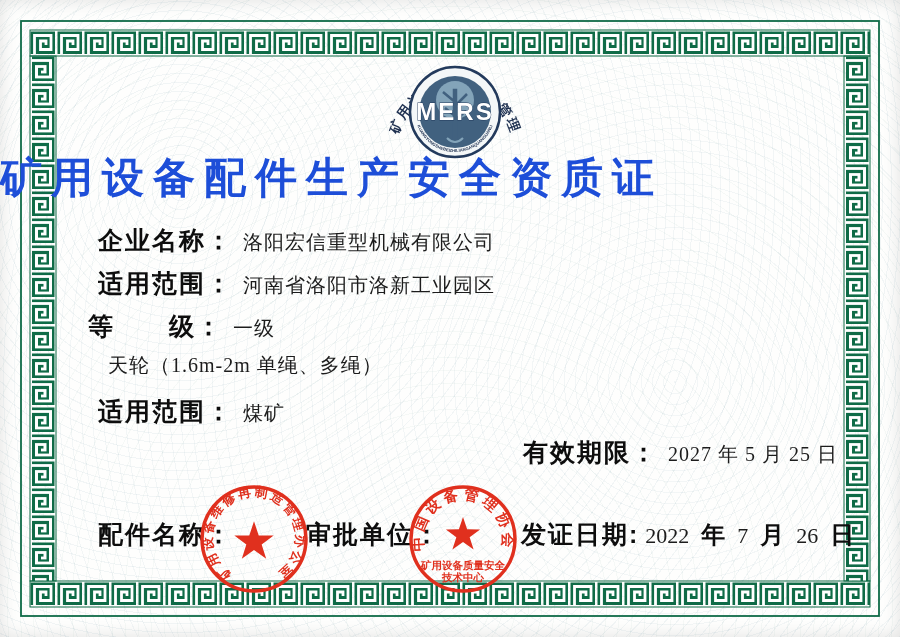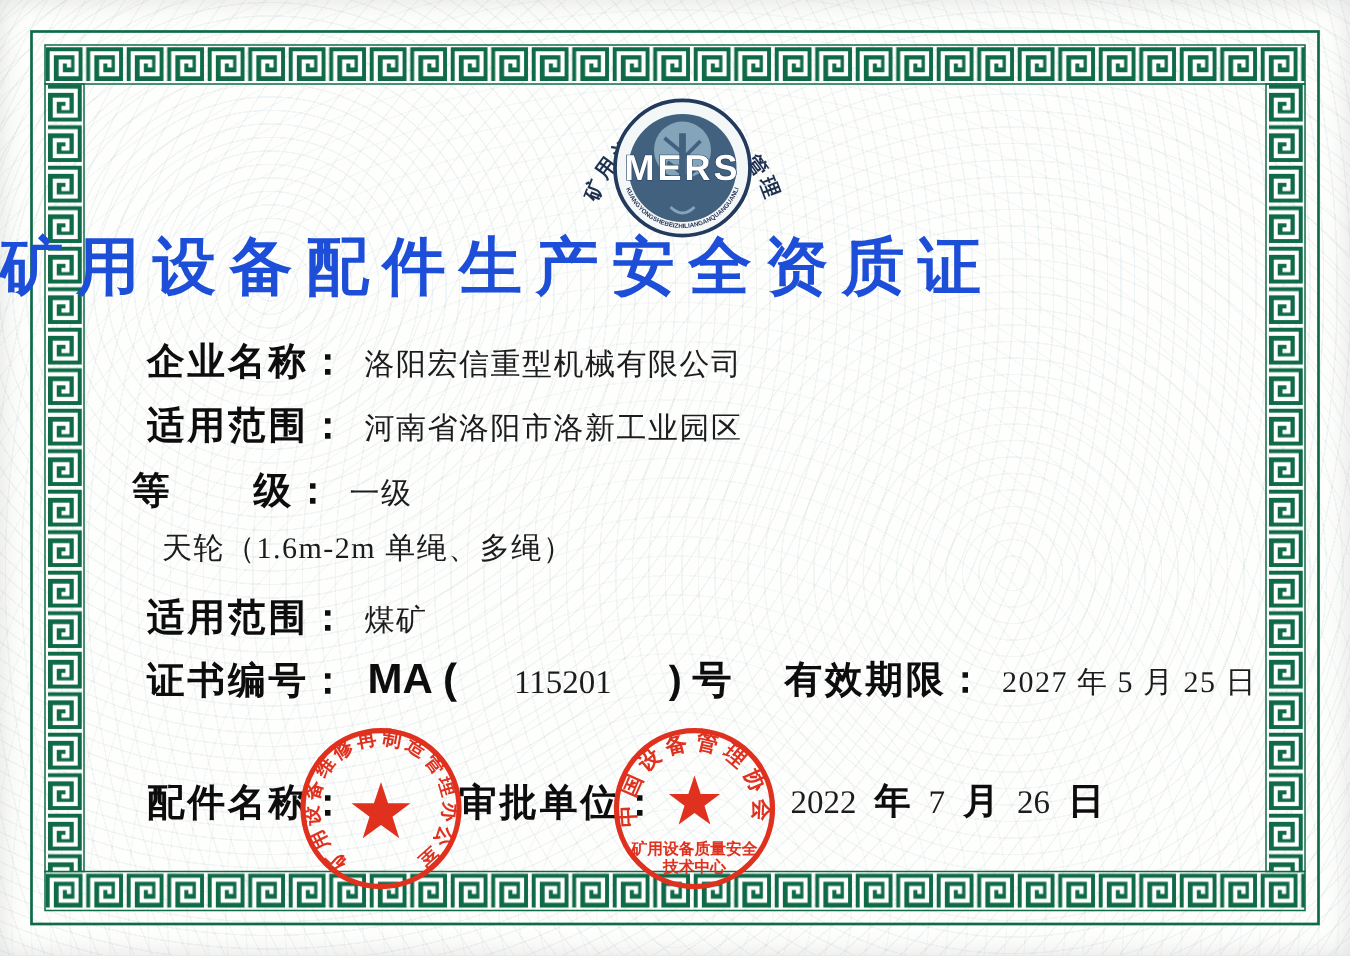--- a/index.html
+++ b/index.html
@@ -118,41 +118,36 @@
 
   <div class="row" style="left:98px;top:352px">
     <span class="val">天轮（1.6m-2m 单绳、多绳）</span>
   </div>
 
   <div class="row" style="left:98px;top:395px">
     <span class="lbl">适用范围：</span>
     <span class="val">煤矿</span>
   </div>
 
-  <div class="row" style="left:98px;top:436px">
-    <span class="lbl">证书编号：</span>
-    <span class="certno-prefix">MA (</span>
-    <span class="certno-number">115201</span>
-    <span class="certno-suffix">) 号</span>
-  </div>
 
   <div class="row" style="left:523px;top:436px">
     <span class="lbl">有效期限：</span>
     <span class="val">2027 年 5 月 25 日</span>
   </div>
 
   <div class="row" style="left:98px;top:518px">
     <span class="lbl">配件名称：</span>
   </div>
 
   <div class="row" style="left:306px;top:518px">
     <span class="lbl">审批单位：</span>
   </div>
 
   <div class="row" style="left:521px;top:518px">
+    <span class="lbl">发证日期:</span>
     <span class="date-num">2022</span>
     <span class="date-unit">年</span>
     <span class="date-num">7</span>
     <span class="date-unit">月</span>
     <span class="date-num">26</span>
     <span class="date-unit">日</span>
   </div>
 
   <svg class="abs" style="left:197px;top:482px" width="114" height="120" viewBox="0 0 114 120">
     <defs>

